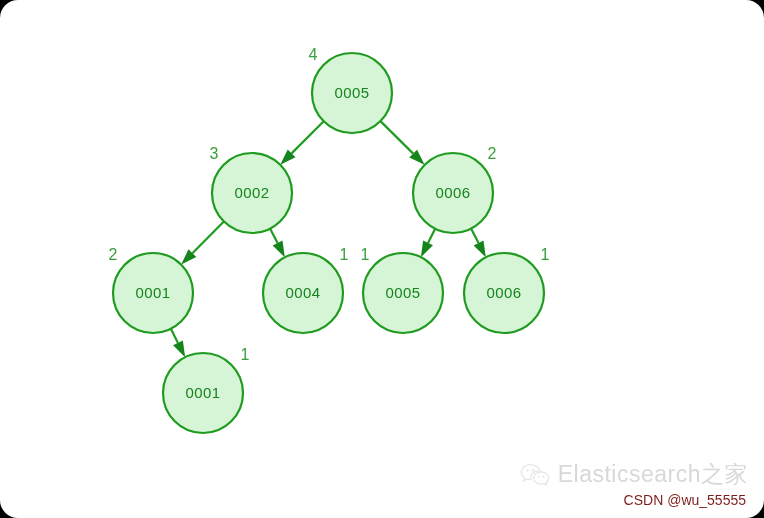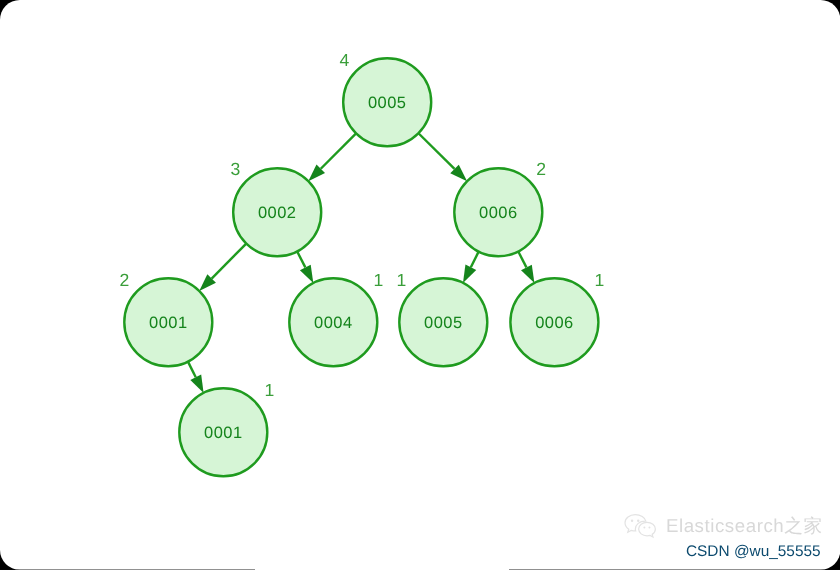--- a/index.html
+++ b/index.html
@@ -72,26 +72,26 @@
     user-select: none;
   }
   #wm-row {
     display: flex;
     align-items: center;
     justify-content: flex-end;
     gap: 8px;
   }
   #wm-title {
     color: #d8d8d8;
-    font-size: 17px;
+    font-size: 23px;
     font-family: "Liberation Sans", sans-serif;
     letter-spacing: 0.5px;
   }
   #wm-sub {
-    color: #0c4a6e;
+    color: #7f1d1d;
     font-size: 14px;
     font-family: "Liberation Sans", sans-serif;
     margin-top: 2px;
     margin-right: 2px;
   }
   .wechat-icon {
     width: 30px;
     height: 24px;
     display: block;
   }

